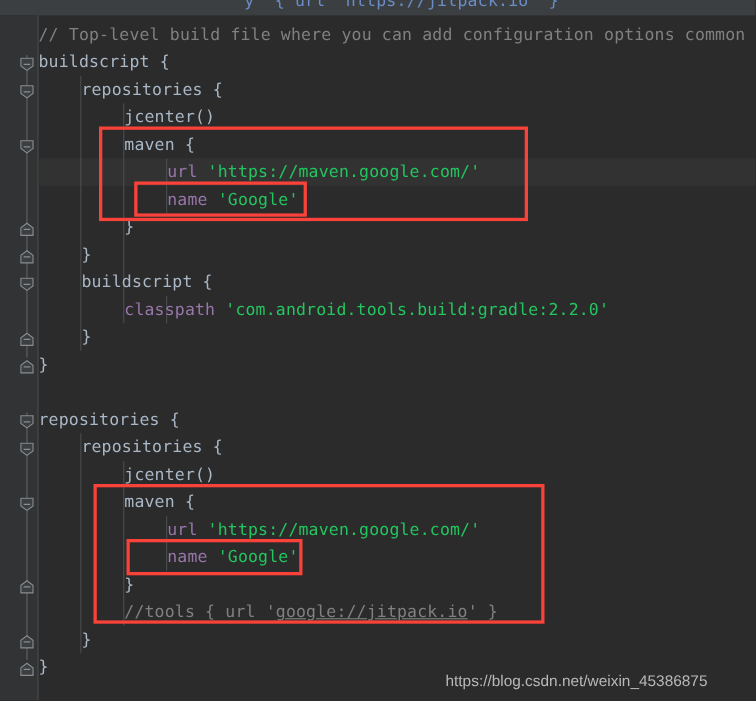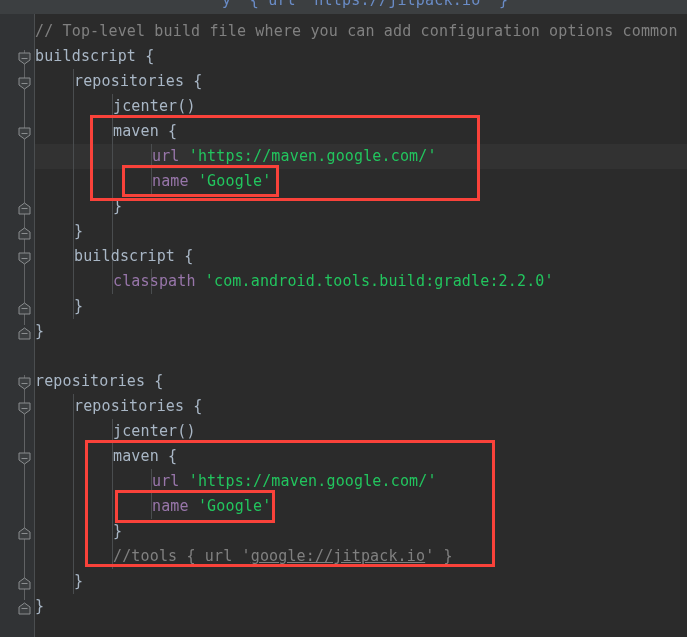--- a/index.html
+++ b/index.html
@@ -266,14 +266,15 @@
       </div>
   </div>
 
   <div id="annot-layer">
       <div class="annot" title="maven block buildscript" style="left: 90px; top: 115px; width: 390px; height: 86px; border-color: rgb(249, 66, 58);"></div>
       <div class="annot" title="name 'Google' buildscript" style="left: 122px; top: 165px; width: 157px; height: 32px; border-color: rgb(249, 66, 58);"></div>
       <div class="annot" title="maven block allprojects" style="left: 85px; top: 440px; width: 410px; height: 127px; border-color: rgb(249, 66, 58);"></div>
       <div class="annot" title="name 'Google' allprojects" style="left: 115px; top: 490px; width: 160px; height: 33px; border-color: rgb(249, 66, 58);"></div>
     </div>
 
+  <div class="watermark" style="left: 405px; top: 611px;">https://blog.csdn.net/weixin_45386875</div>
 
 </div>
 
 </body></html>

